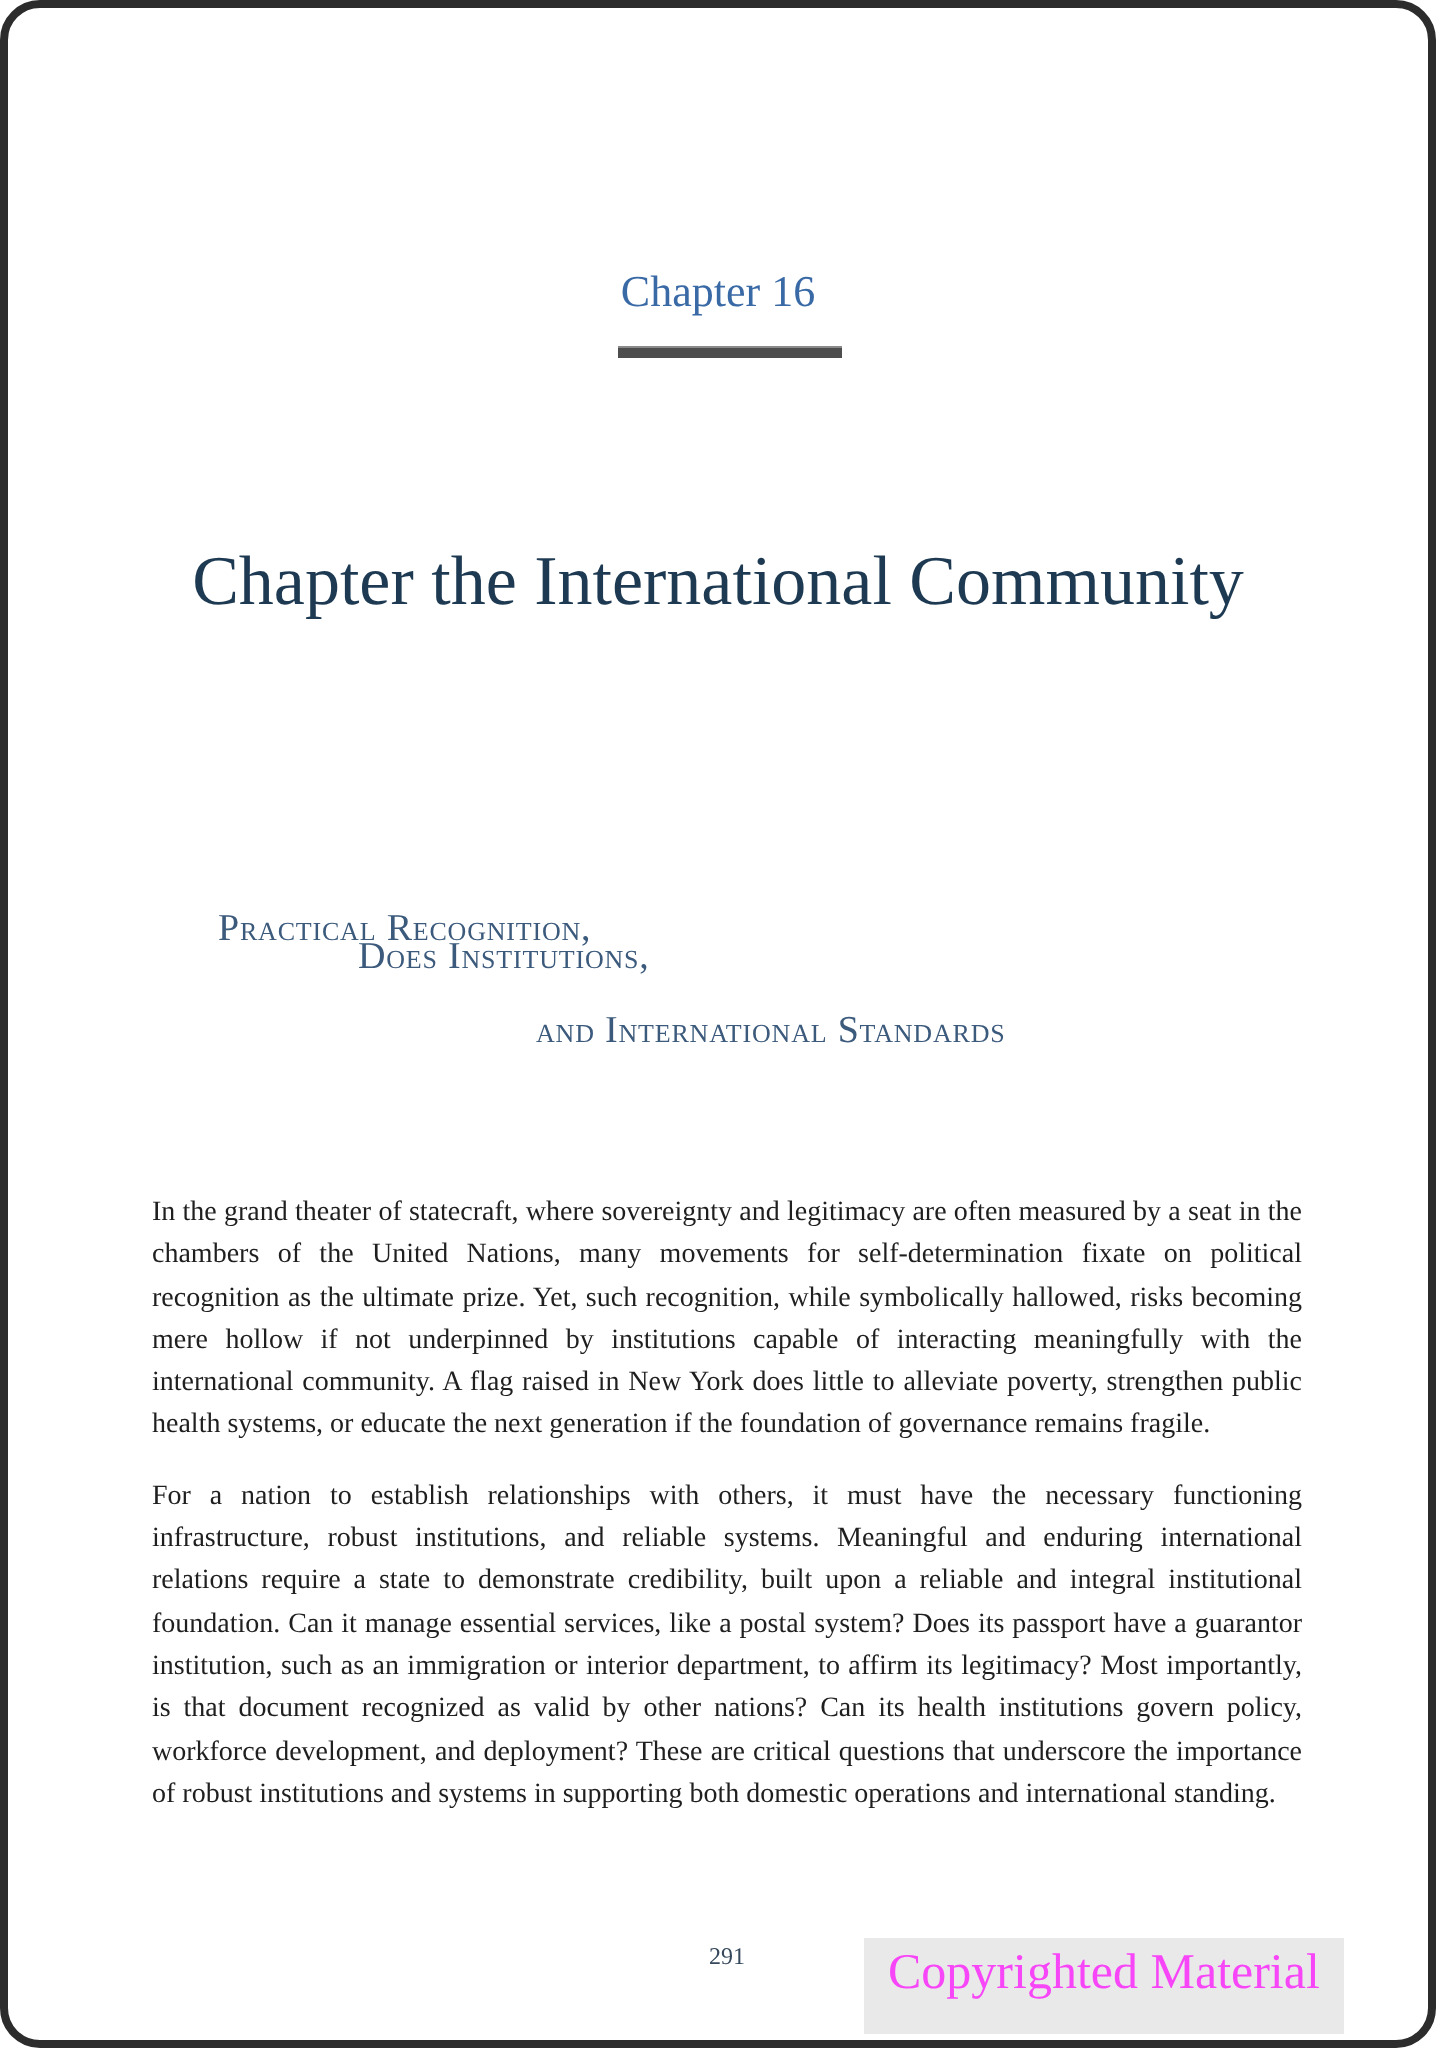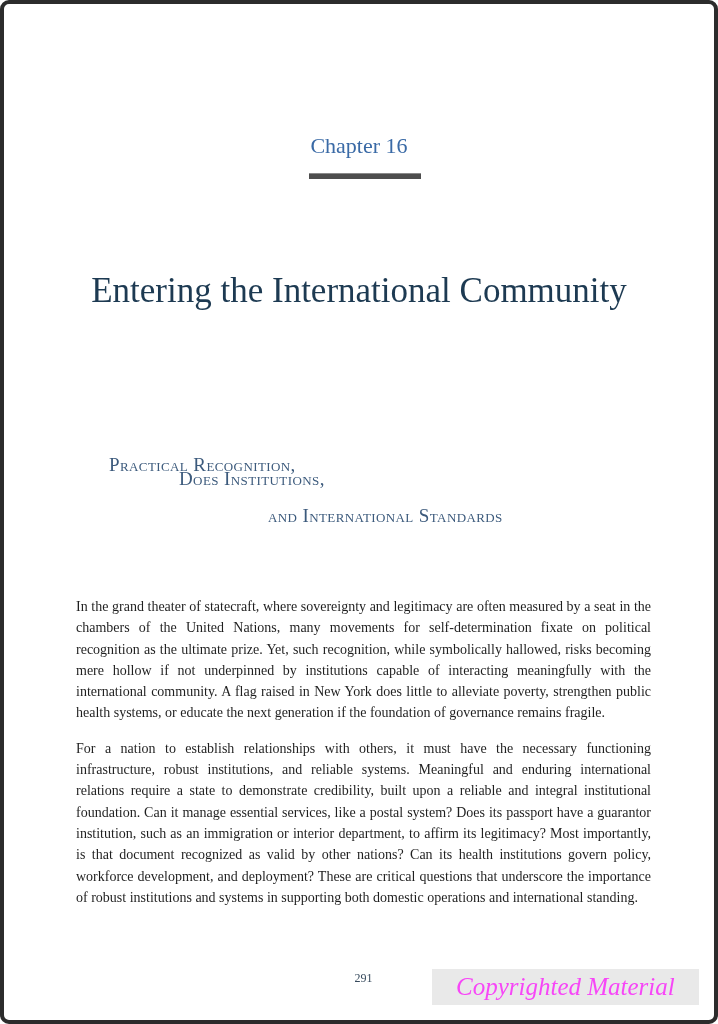--- a/index.html
+++ b/index.html
@@ -13,21 +13,21 @@
     --watermark-bg:#e9e9e9;
     --border-dark:#2c2c2c;
   }
   html,body{margin:0;padding:0;background:#ffffff;}
   .page{
     position:relative;
     width:718px;height:1024px;
     box-sizing:border-box;
     background:#ffffff;
     border:4px solid var(--border-dark,#2c2c2c);
-    border-radius:9px;
+    border-radius:20px;
     overflow:hidden;
     font-family:"Liberation Serif","DejaVu Serif",serif;
   }
   .chapter-heading{
     position:absolute;top:129px;left:0;width:100%;
     text-align:center;
     font-size:22px;line-height:26px;
     color:var(--chapter-blue,#3a6aa6);
   }
   .chapter-rule{
@@ -61,39 +61,38 @@
   }
   .body-text p{margin:0 0 14px 0;}
   .page-number{
     position:absolute;left:72px;top:965px;width:575px;
     text-align:center;
     font-size:12px;line-height:18px;
     color:var(--page-number-color,#36495c);
   }
   .copyright-watermark{
     position:absolute;left:428px;top:965px;
-    height:36px;line-height:35px;
-    padding:0 24px;
+    height:48px;line-height:35px;
+    padding:0 12px;
     background:var(--watermark-bg,#e9e9e9);
     color:var(--watermark-magenta,#f746f7);
     font-size:25px;
     white-space:nowrap;
-    font-style:italic;
   }
 </style>
 </head>
 <body>
 
 <div class="page">
 
   <div class="chapter-heading">Chapter 16</div>
 
   <div class="chapter-rule"></div>
 
-  <h1 class="page-title" style="font-weight:normal;margin:0;">Entering the International Community</h1>
+  <h1 class="page-title" style="font-weight:normal;margin:0;">Chapter the International Community</h1>
 
   <div class="subtitle-line subtitle-1">Practical Recognition,</div>
 
   <div class="subtitle-line subtitle-2">Does Institutions,</div>
 
   <div class="subtitle-line subtitle-3">and International Standards</div>
 
   <div class="body-text">
     <p>In the grand theater of statecraft, where sovereignty and legitimacy are often measured by a seat in the chambers of the United Nations, many movements for self-determination fixate on political recognition as the ultimate prize. Yet, such recognition, while symbolically hallowed, risks becoming mere hollow if not underpinned by institutions capable of interacting meaningfully with the international community. A flag raised in New York does little to alleviate poverty, strengthen public health systems, or educate the next generation if the foundation of governance remains fragile.</p>
     <p>For a nation to establish relationships with others, it must have the necessary functioning infrastructure, robust institutions, and reliable systems. Meaningful and enduring international relations require a state to demonstrate credibility, built upon a reliable and integral institutional foundation. Can it manage essential services, like a postal system? Does its passport have a guarantor institution, such as an immigration or interior department, to affirm its legitimacy? Most importantly, is that document recognized as valid by other nations? Can its health institutions govern policy, workforce development, and deployment? These are critical questions that underscore the importance of robust institutions and systems in supporting both domestic operations and international standing.</p>

